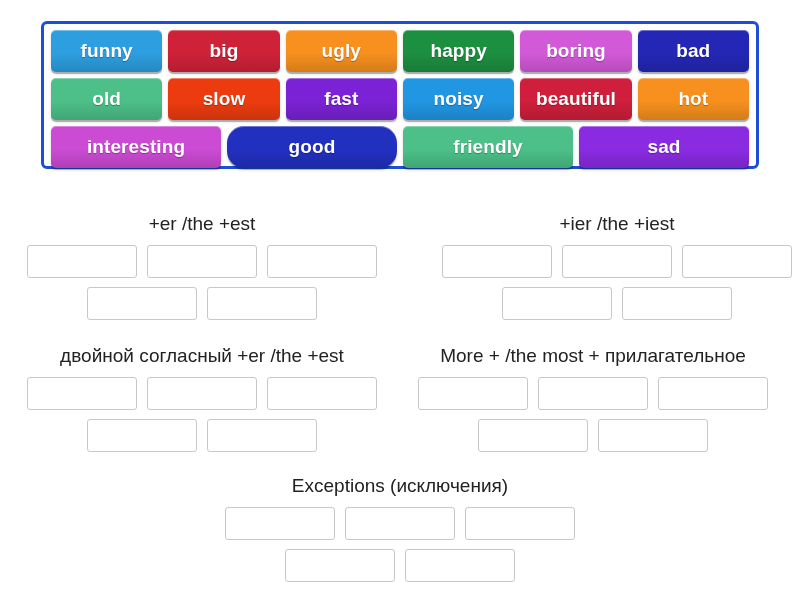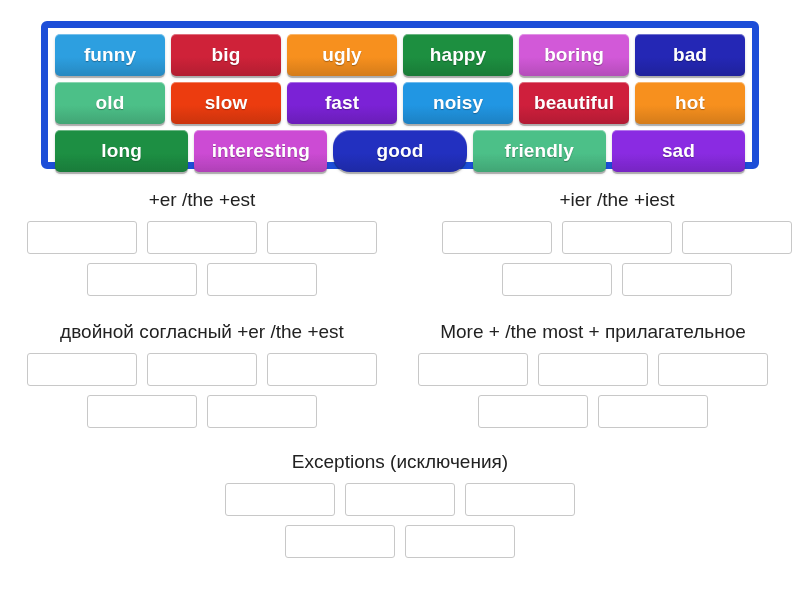--- a/index.html
+++ b/index.html
@@ -16,21 +16,21 @@
   }
 
   
   #word-bank {
     position: absolute;
     left: 41px;
     top: 21px;
     width: 718px;
     height: 148px;
     box-sizing: border-box;
-    border: 7px solid #1d4ed8;
+    border: 3px solid #1d4ed8;
     border-radius: 6px;
     background: #ffffff;
     padding: 6px 7px;
   }
   .tile-row {
     display: flex;
     height: 42px;
     margin-bottom: 6px;
   }
   .tile-row:last-child { margin-bottom: 0; }
@@ -53,20 +53,21 @@
     white-space: nowrap;
     overflow: hidden;
     user-select: none;
   }
   .tile:last-child { margin-right: 0; }
 
   
   .cat {
     position: absolute;
     box-sizing: border-box;
+    margin-top: 24px;
   }
   .cat-title {
     text-align: center;
     font-size: 19px;
     color: #222222;
     font-weight: normal;
     line-height: 24px;
     white-space: nowrap;
   }
   .slot-row {
@@ -106,21 +107,20 @@
     </div>
     <div class="tile-row">
       <div class="tile" style="background: linear-gradient(rgb(76, 192, 136) 0%, rgb(76, 192, 136) 55%, rgba(0, 0, 0, 0.14) 100%), rgb(76, 192, 136);">old</div>
       <div class="tile" style="background: linear-gradient(rgb(236, 60, 15) 0%, rgb(236, 60, 15) 55%, rgba(0, 0, 0, 0.14) 100%), rgb(236, 60, 15);">slow</div>
       <div class="tile" style="background: linear-gradient(rgb(123, 34, 214) 0%, rgb(123, 34, 214) 55%, rgba(0, 0, 0, 0.14) 100%), rgb(123, 34, 214);">fast</div>
       <div class="tile" style="background: linear-gradient(rgb(33, 150, 227) 0%, rgb(33, 150, 227) 55%, rgba(0, 0, 0, 0.14) 100%), rgb(33, 150, 227);">noisy</div>
       <div class="tile" style="background: linear-gradient(rgb(207, 31, 60) 0%, rgb(207, 31, 60) 55%, rgba(0, 0, 0, 0.14) 100%), rgb(207, 31, 60);">beautiful</div>
       <div class="tile" style="background: linear-gradient(rgb(247, 144, 30) 0%, rgb(247, 144, 30) 55%, rgba(0, 0, 0, 0.14) 100%), rgb(247, 144, 30);">hot</div>
     </div>
     <div class="tile-row">
-      <div class="tile" style="background: linear-gradient(rgb(29, 143, 67) 0%, rgb(29, 143, 67) 55%, rgba(0, 0, 0, 0.14) 100%), rgb(29, 143, 67);">long</div>
       <div class="tile" style="background: linear-gradient(rgb(204, 75, 212) 0%, rgb(204, 75, 212) 55%, rgba(0, 0, 0, 0.14) 100%), rgb(204, 75, 212);">interesting</div>
       <div class="tile" style="background: linear-gradient(rgb(34, 48, 192) 0%, rgb(34, 48, 192) 55%, rgba(0, 0, 0, 0.14) 100%), rgb(34, 48, 192); border-radius: 17px;">good</div>
       <div class="tile" style="background: linear-gradient(rgb(76, 192, 136) 0%, rgb(76, 192, 136) 55%, rgba(0, 0, 0, 0.14) 100%), rgb(76, 192, 136);">friendly</div>
       <div class="tile" style="background: linear-gradient(rgb(138, 43, 226) 0%, rgb(138, 43, 226) 55%, rgba(0, 0, 0, 0.14) 100%), rgb(138, 43, 226);">sad</div>
     </div>
   </div>
 
 <div class="cat" id="cat-0">
   <div class="cat-title">+er /the +est</div>
   <div class="slots">

